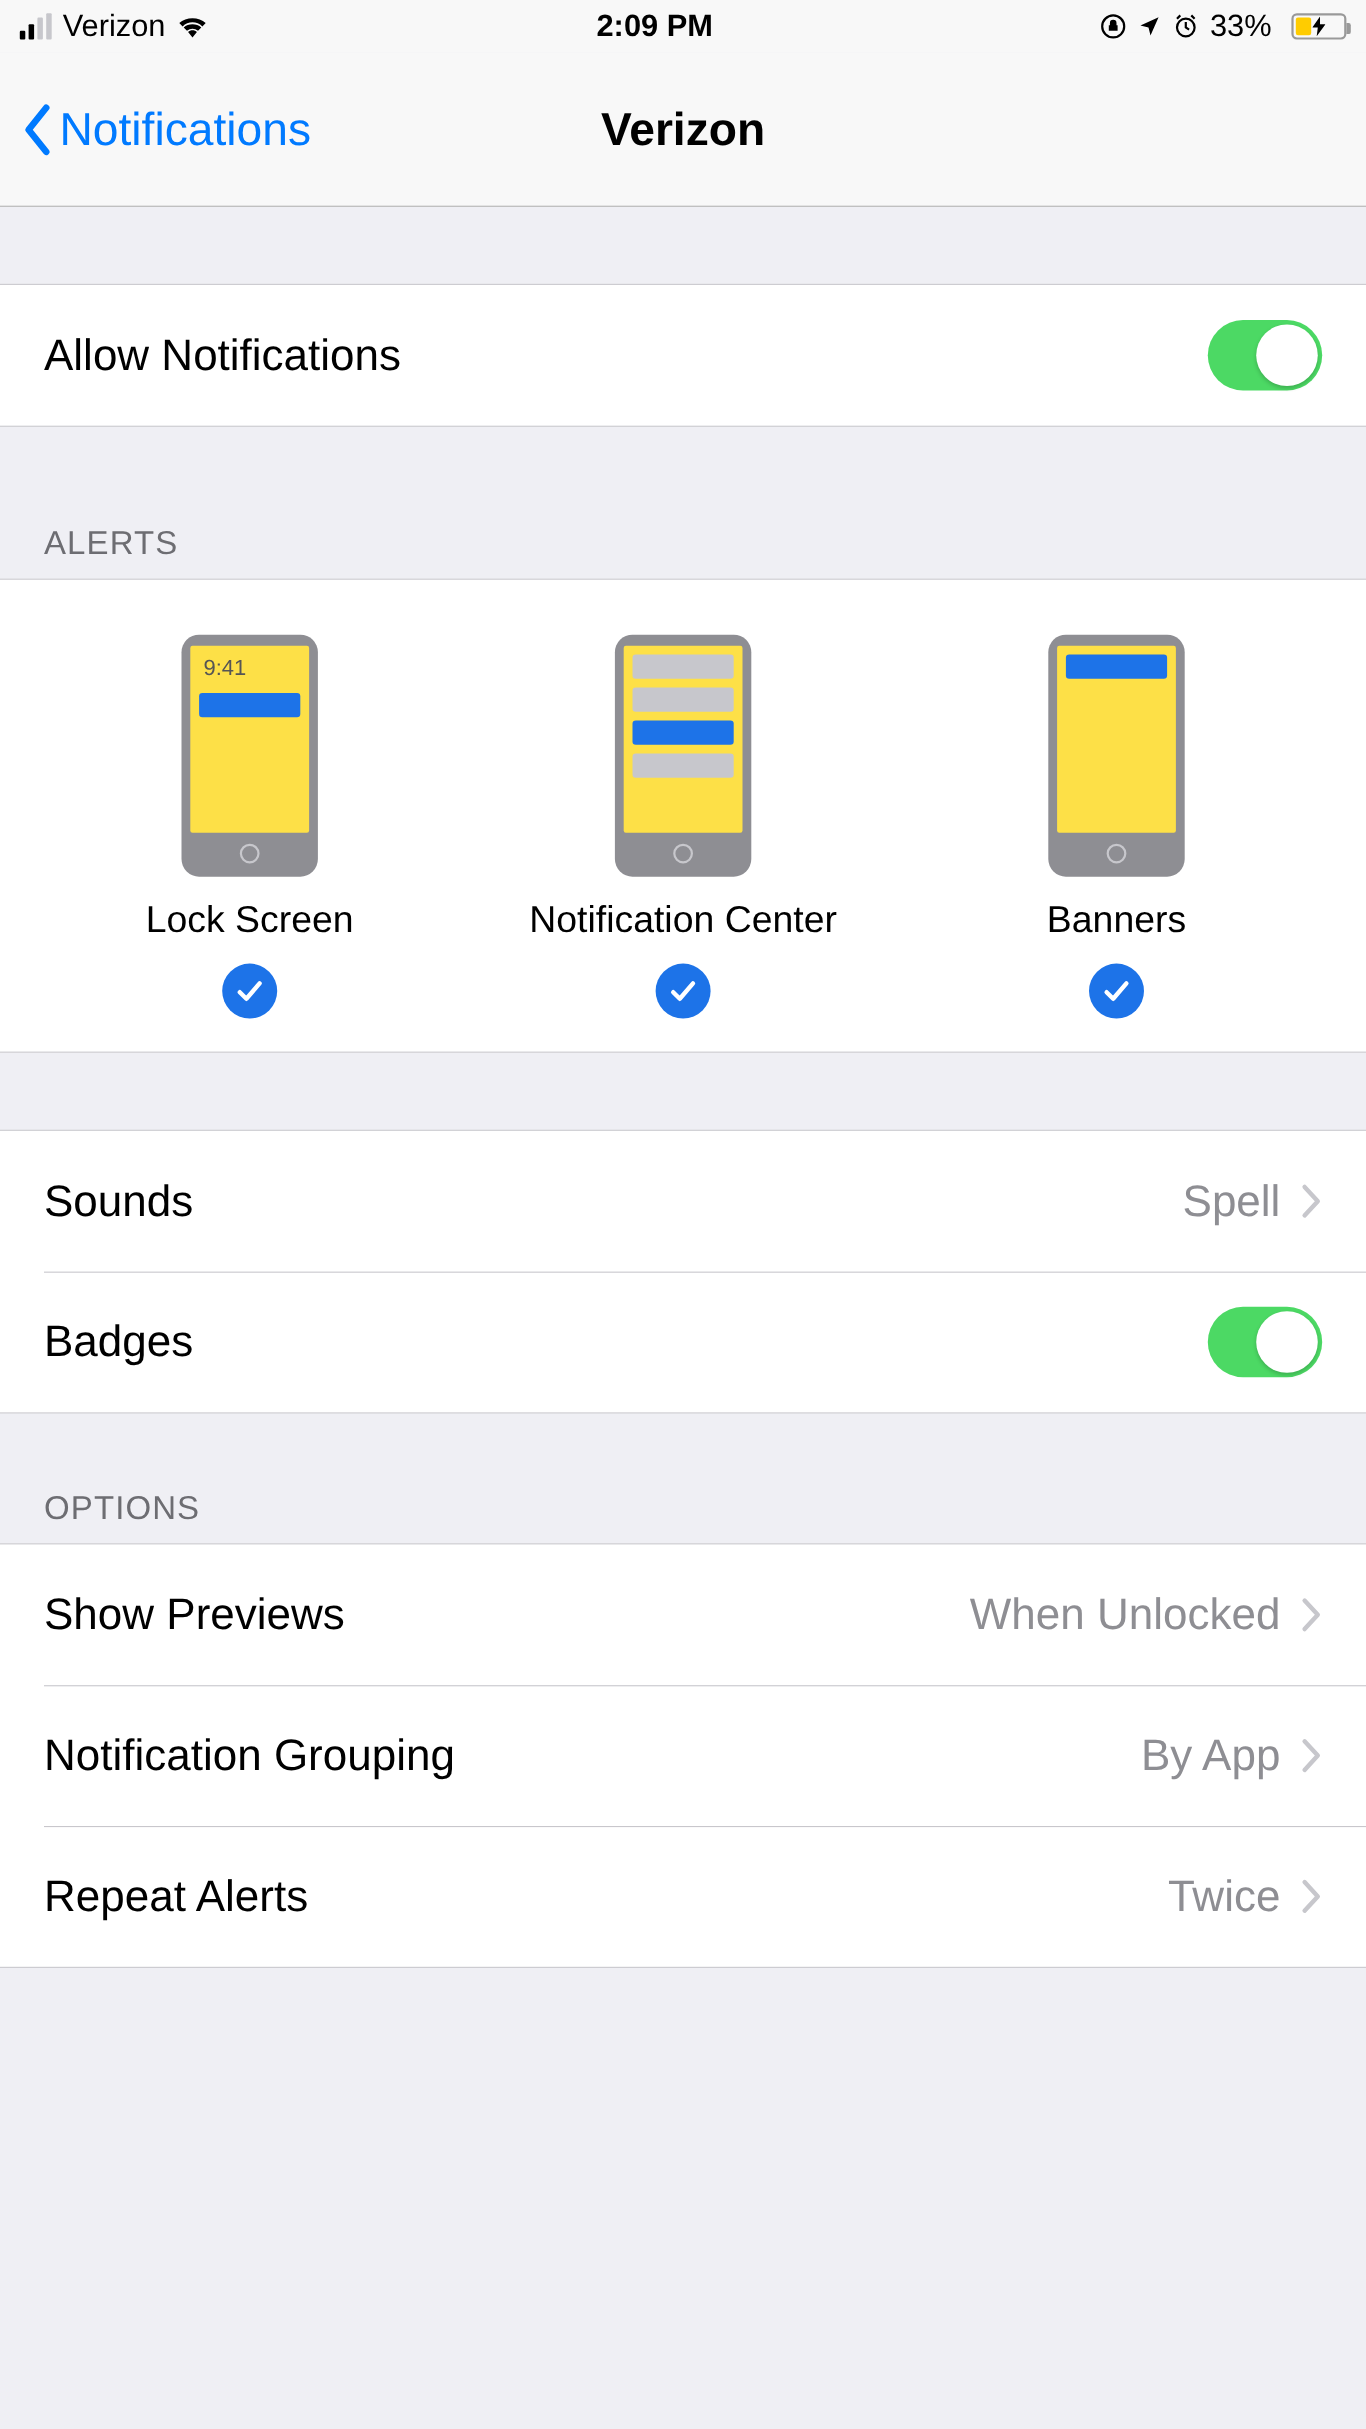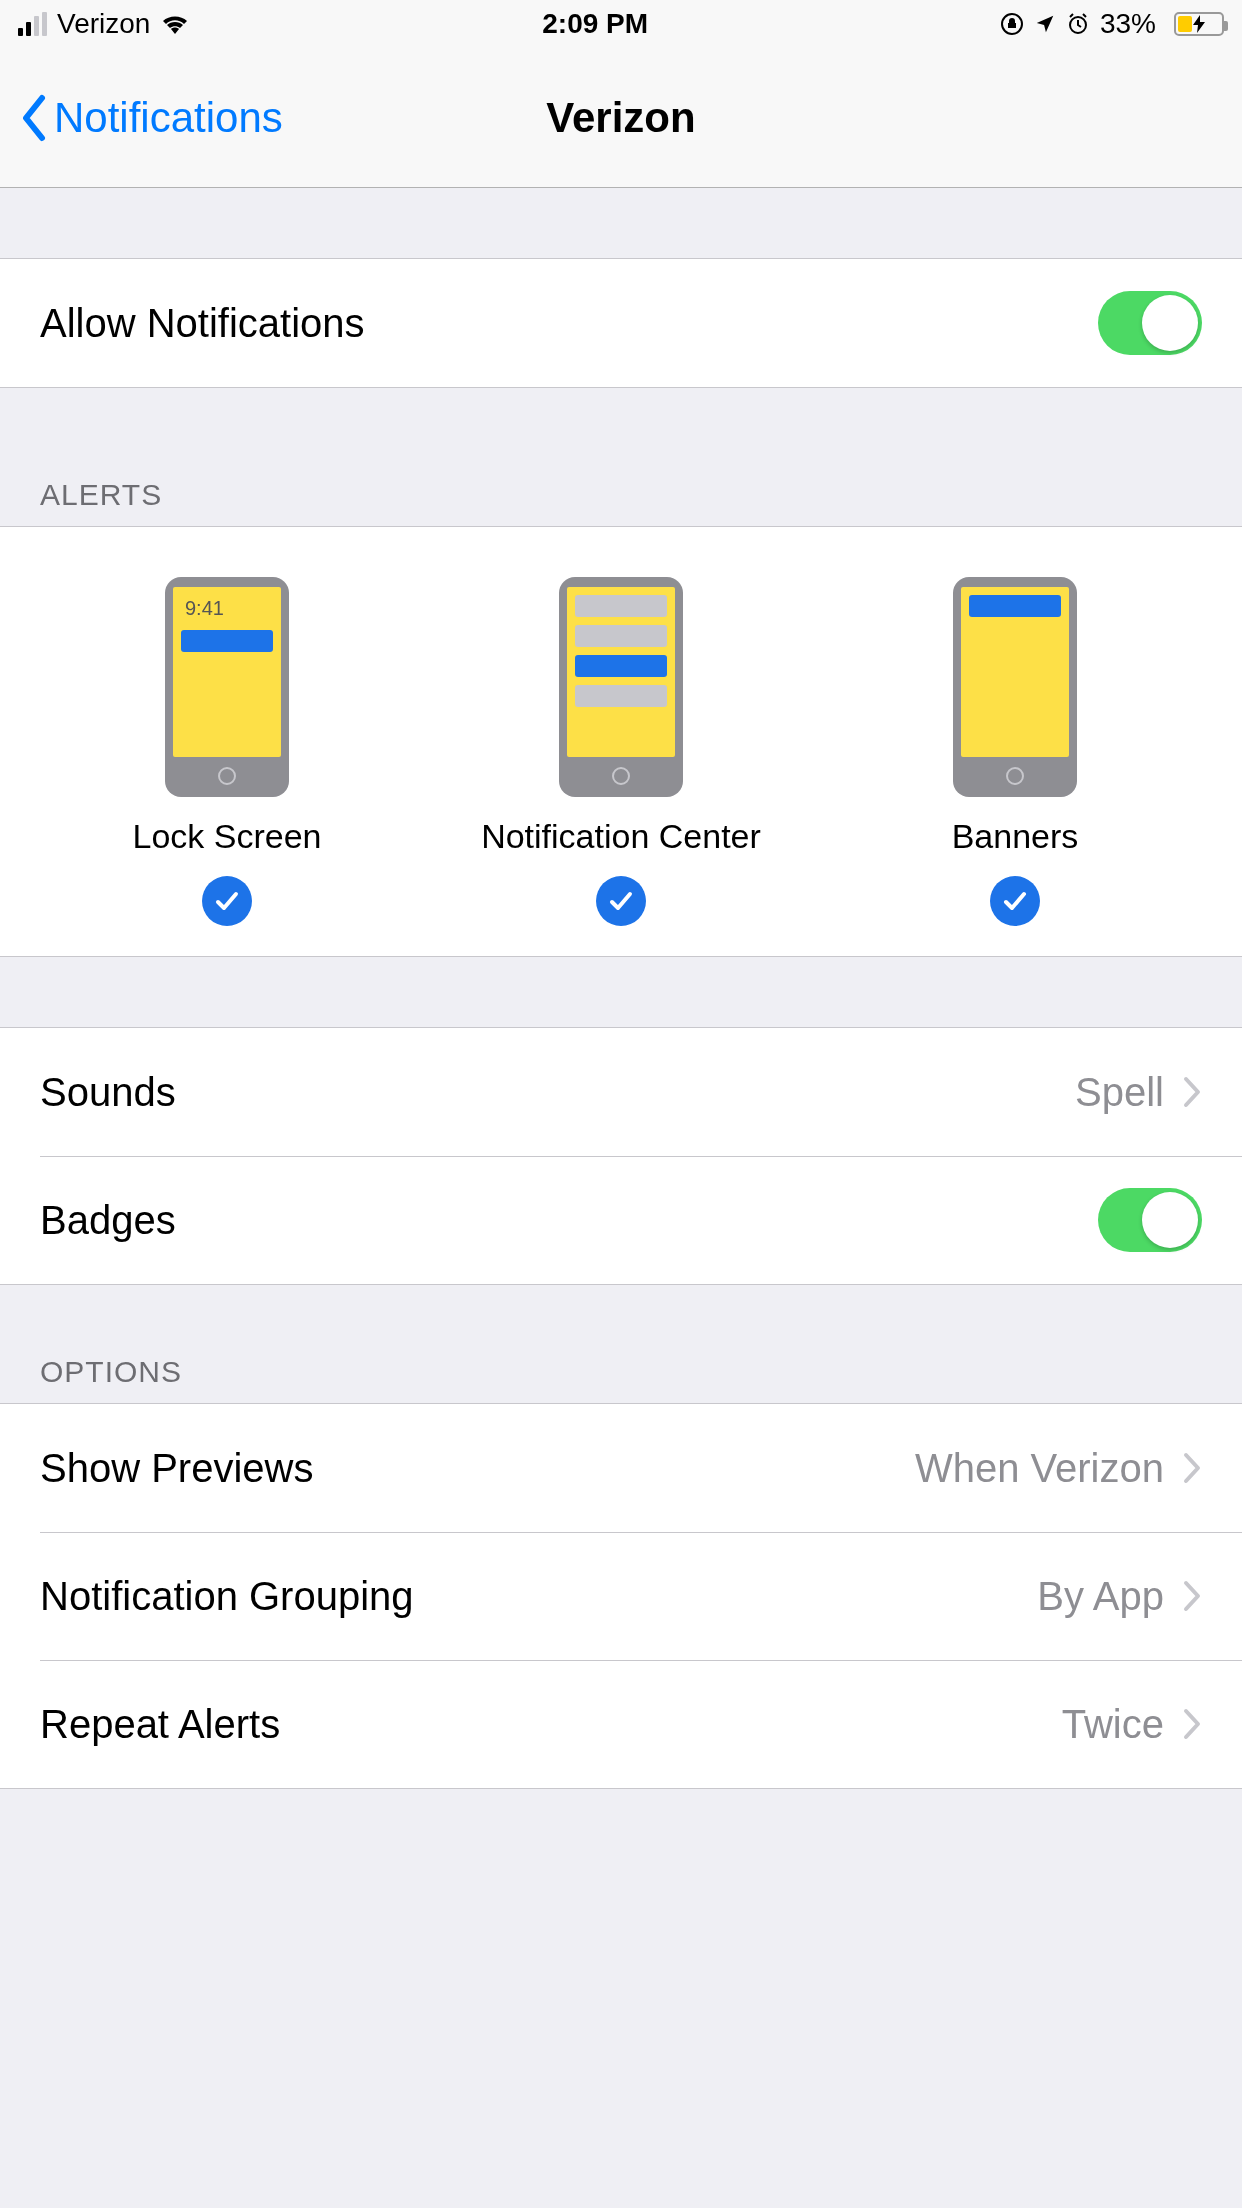--- a/index.html
+++ b/index.html
@@ -330,21 +330,21 @@
     <div class="row-label">Badges</div>
     <div class="toggle"></div>
   </div>
 </div>
 
 <div class="section-header tight">OPTIONS</div>
 
 <div class="list">
   <div class="row">
     <div class="row-label">Show Previews</div>
-    <div class="row-value">When Verizon</div>
+    <div class="row-value">When Unlocked</div>
     <span class="chevron">
       <svg width="20" height="34" viewBox="0 0 20 34">
           <path d="M4 4 L16 17 L4 30" fill="none" stroke="#c7c7cc" stroke-width="4" stroke-linecap="round" stroke-linejoin="round"></path>
         </svg>
     </span>
   </div>
   <div class="row">
     <div class="row-label">Notification Grouping</div>
     <div class="row-value">By App</div>
     <span class="chevron">

